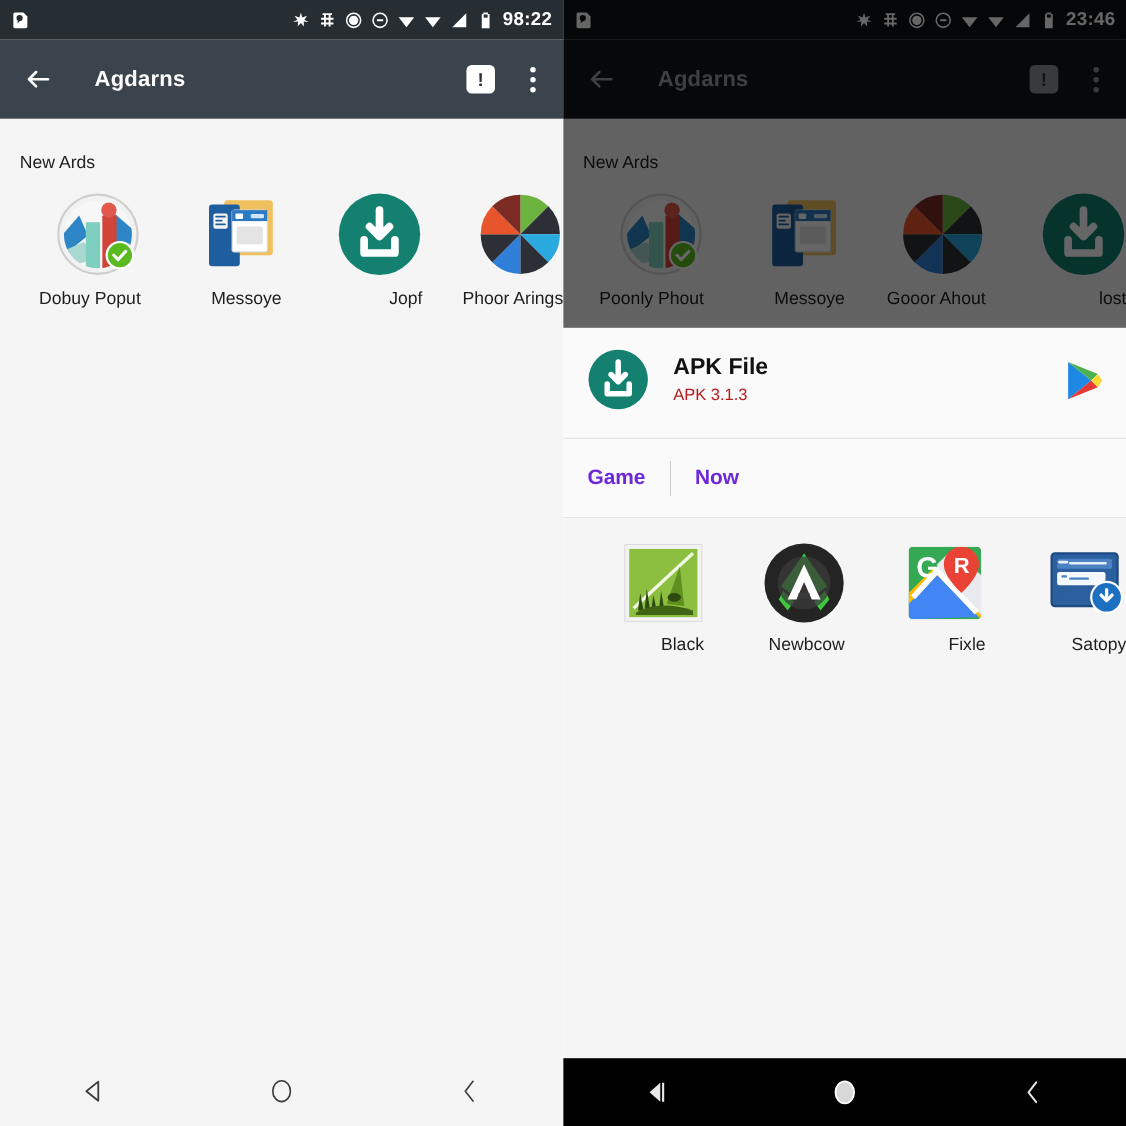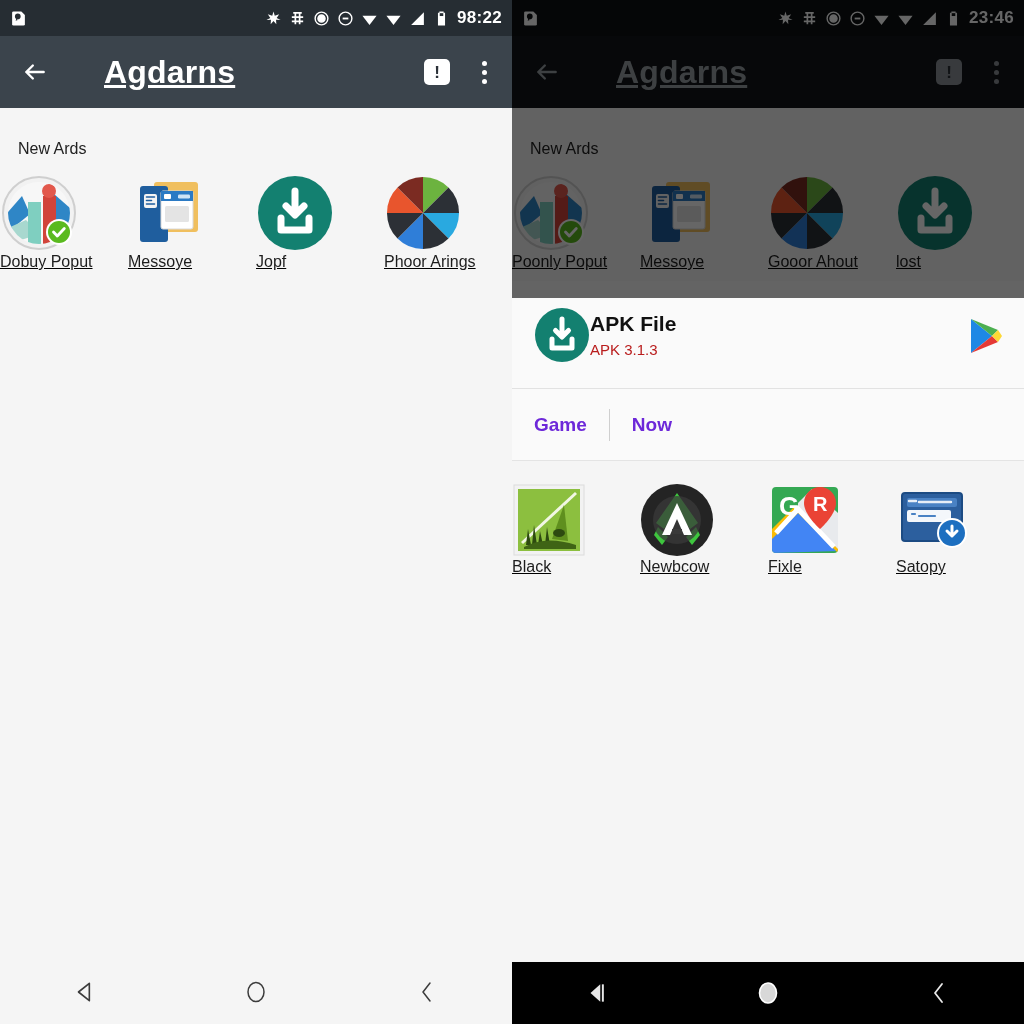--- a/index.html
+++ b/index.html
@@ -31,22 +31,22 @@
     height: 72px;
     background: #3b444c;
     display: flex; align-items: center;
     padding: 0 18px;
     box-shadow: 0 1px 3px rgba(0,0,0,.25);
   }
   .panel-right .appbar { background: #12161a; }
   .appbar-back { width: 34px; height: 34px; display: flex; align-items: center; justify-content: center; }
   .appbar-back svg { width: 26px; height: 26px; }
   .appbar-title {
-    color: #ffffff; font-size: 32px; font-weight: bold;
-    margin-left: 52px; letter-spacing: .2px; text-decoration: underline;
+    color: #ffffff; font-size: 20px; font-weight: bold;
+    margin-left: 34px; letter-spacing: .2px;
   }
   .panel-right .appbar-title { color: #9aa0a6; }
   .panel-right .appbar-back svg { stroke: #9aa0a6; }
   .appbar-actions { margin-left: auto; display: flex; align-items: center; gap: 24px; }
   .btn-alert {
     width: 26px; height: 26px; border-radius: 5px;
     background: #ffffff;
     display: flex; align-items: center; justify-content: center;
   }
   .panel-right .btn-alert { background: #8d9298; }
@@ -61,42 +61,42 @@
   .section-label {
     font-size: 16px; color: #222;
     padding: 32px 18px 0 18px;
   }
   .app-grid {
     display: flex;
     padding: 16px 0 10px 0;
   }
   .app-cell {
     width: 128px; display: flex; flex-direction: column;
-    align-items: flex-start; gap: 1px; text-decoration: underline;
+    align-items: flex-end; gap: 11px;
   }
   .app-icon { width: 78px; height: 78px; position: relative; }
   .app-label { font-size: 16px; color: #1d1d1d; text-align: center; white-space: nowrap; }
 
   
   .dim-overlay {
     position: absolute; left: 0; top: 0; right: 0; height: 298px;
     background: rgba(0,0,0,.60);
     pointer-events: none;
   }
 
   
   .apk-row {
     display: flex; align-items: center;
     padding: 18px 22px;
     background: #fafafa;
     border-bottom: 1px solid #e2e2e2;
     height: 108px;
   }
   .apk-icon { width: 56px; height: 56px; flex: 0 0 56px; }
-  .apk-text { }
+  .apk-text { margin-left: 22px; }
   .apk-title { font-size: 21px; font-weight: bold; color: #111; line-height: 1.25; }
   .apk-sub { font-size: 15px; color: #b91c1c; margin-top: 3px; }
   .apk-store { margin-left: auto; width: 34px; height: 36px; }
 
   
   .tabs-row {
     display: flex; align-items: center;
     height: 72px; padding: 0 22px;
     background: #fafafa;
     border-bottom: 1px solid #e4e4e4;
@@ -359,21 +359,21 @@
                 <path d="M8 54 L26 46 L40 60 L8 70z" fill="#a8d8cf"></path>
                 <rect x="28" y="28" width="13" height="42" fill="#7fcfc0"></rect>
                 <rect x="43" y="22" width="13" height="48" fill="#d1443a"></rect>
                 <circle cx="49" cy="17" r="7" fill="#e2584c"></circle>
               </g>
               <circle cx="59" cy="58" r="13" fill="#fff"></circle>
               <circle cx="59" cy="58" r="11" fill="#5aba1f"></circle>
               <path d="M53.5 58l3.8 4 7-7.5" fill="none" stroke="#fff" stroke-width="2.8" stroke-linecap="round" stroke-linejoin="round"></path>
             </svg>
           </div>
-          <div class="app-label">Poonly Poput</div>
+          <div class="app-label">Poonly Phout</div>
         </div>
 
         <div class="app-cell">
           <div class="app-icon">
             <svg viewBox="0 0 78 78" width="78" height="78">
               <rect x="26" y="8" width="44" height="50" rx="3" fill="#f0bf5e"></rect>
               <rect x="12" y="12" width="28" height="56" rx="3" fill="#1f5e9e"></rect>
               <rect x="16" y="20" width="13" height="14" rx="2" fill="#f4f4f4"></rect>
               <path d="M18.5 23h8M18.5 26.5h5M18.5 30h8" stroke="#1f5e9e" stroke-width="1.6" stroke-linecap="round"></path>
               <rect x="33" y="17" width="32" height="38" rx="2" fill="#fff" stroke="#d9d9d9"></rect>

